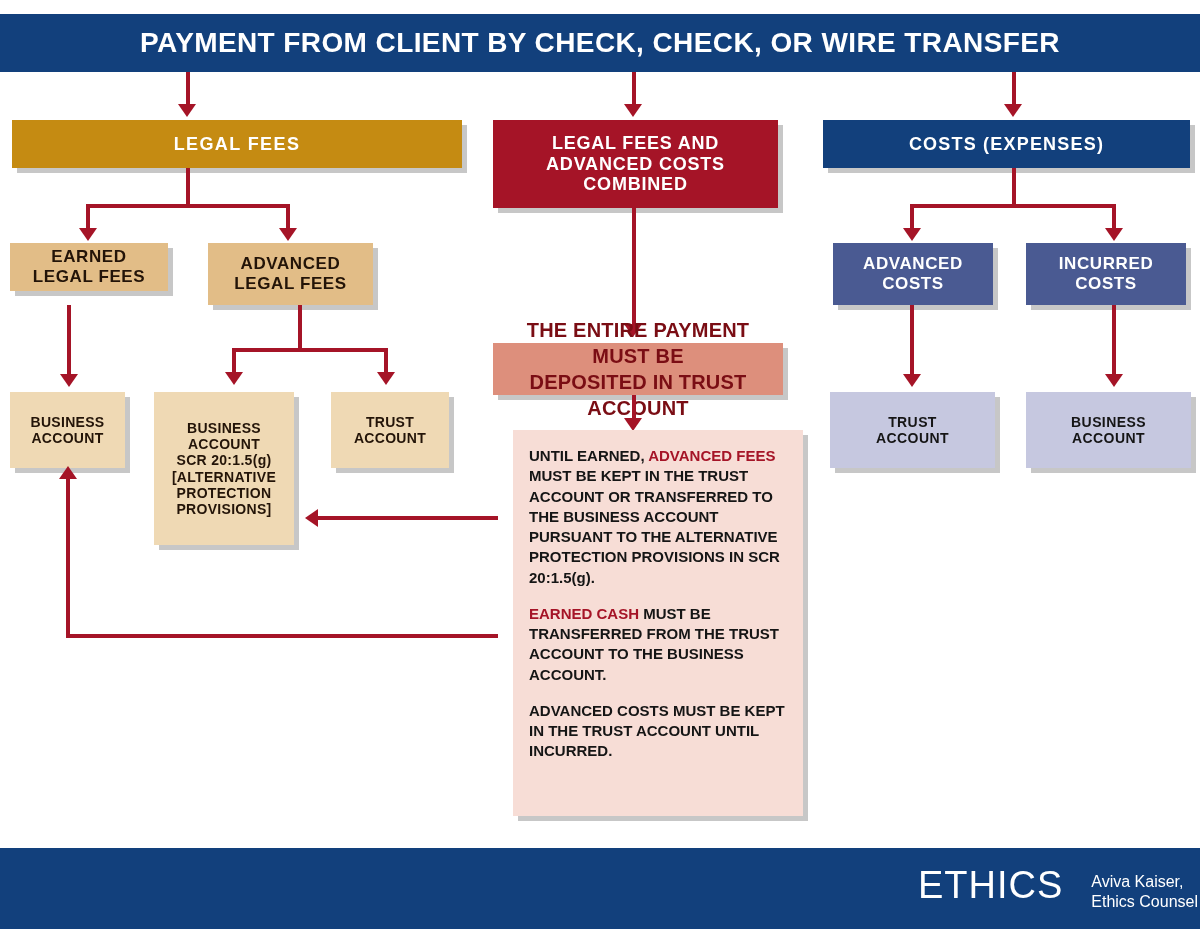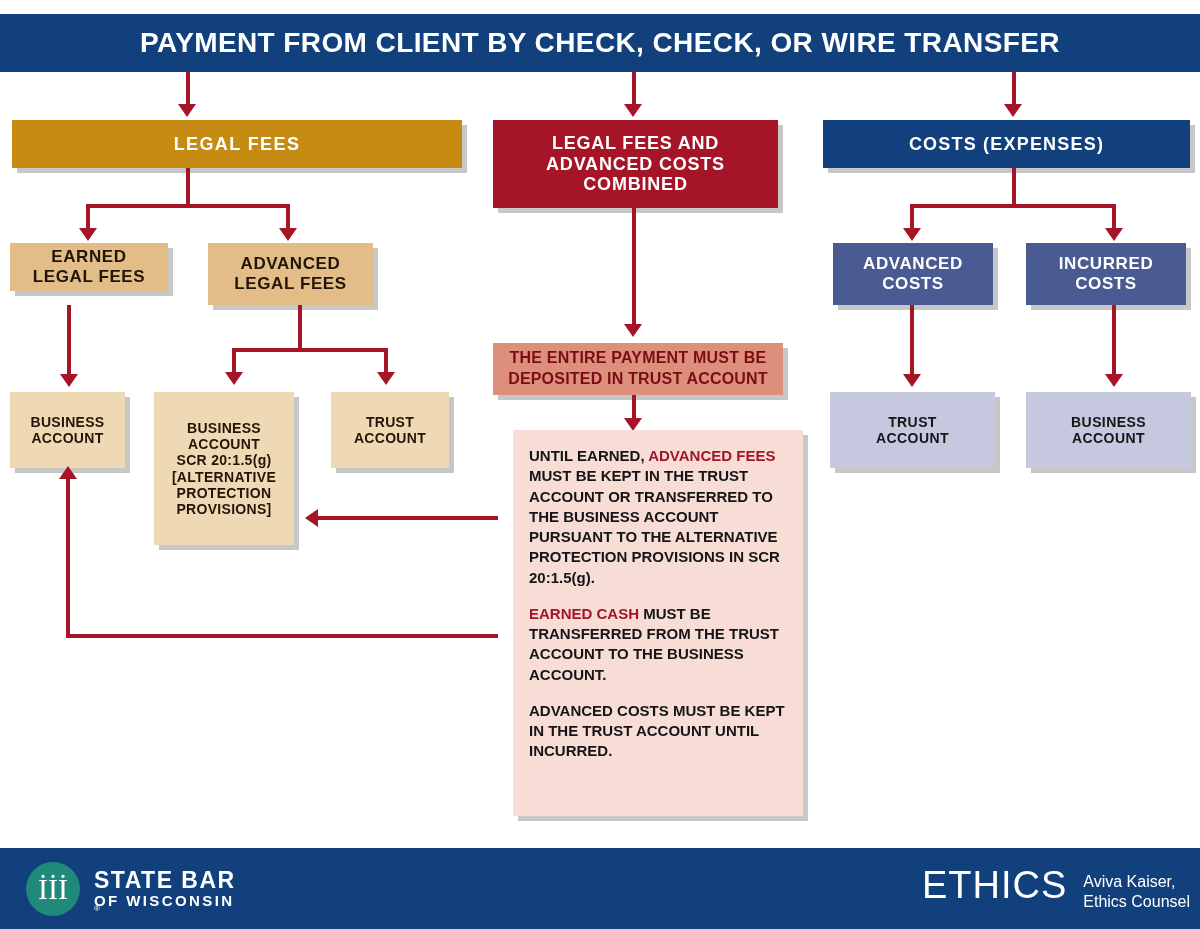--- a/index.html
+++ b/index.html
@@ -72,22 +72,22 @@
     line-height: 1.15;
   }
   .logo-reg {
     position: absolute;
     left: 68px; top: 42px;
     color: #ffffff;
     font-size: 8px;
   }
   .ethics-wrap {
     position: absolute;
-    right: 10px; top: 866px;
-    display: flex; align-items: flex-start; gap: 16px;
+    right: 2px; top: 866px;
+    display: flex; align-items: flex-start; gap: 28px;
   }
   .ethics-word {
     color: #ffffff;
     font-size: 38px;
     letter-spacing: 1px;
     line-height: 1;
   }
   .ethics-person {
     color: #ffffff;
     font-size: 16px;
@@ -154,21 +154,21 @@
   }
   .lavender {
     background: #c6c8e0;
     color: #151515;
     font-size: 14px;
     letter-spacing: 0.4px;
   }
   .salmon {
     background: #dd8f7c;
     color: #7a0d14;
-    font-size: 16px;
+    font-size: 20px;
     letter-spacing: 0.2px;
     line-height: 1.3;
   }
   .pink-panel {
     background: #f7ddd6;
     color: #151515;
     font-size: 15px;
     font-weight: bold;
     text-align: left;
     align-items: flex-start;
@@ -338,30 +338,20 @@
   </div>
 
   <div class="node lavender shadow" style="left:1026px; top:392px; width:165px; height:76px; white-space:pre-line;">
     <span>BUSINESS
 ACCOUNT</span>
   </div>
 
 
   <div class="footer-bar"></div>
 
-  <div class="logo-wrap">
-    <div class="logo-circle">
-      <span class="logo-glyph">İİİ</span>
-    </div>
-    <div>
-      <div class="logo-text-main">STATE BAR</div>
-      <div class="logo-text-sub">OF WISCONSIN</div>
-    </div>
-    <span class="logo-reg">®</span>
-  </div>
 
   <div class="ethics-wrap">
     <div class="ethics-word">ETHICS</div>
     <div class="ethics-person">
       <div>Aviva Kaiser,</div>
       <div>Ethics Counsel</div>
     </div>
   </div>
 
 </div>

